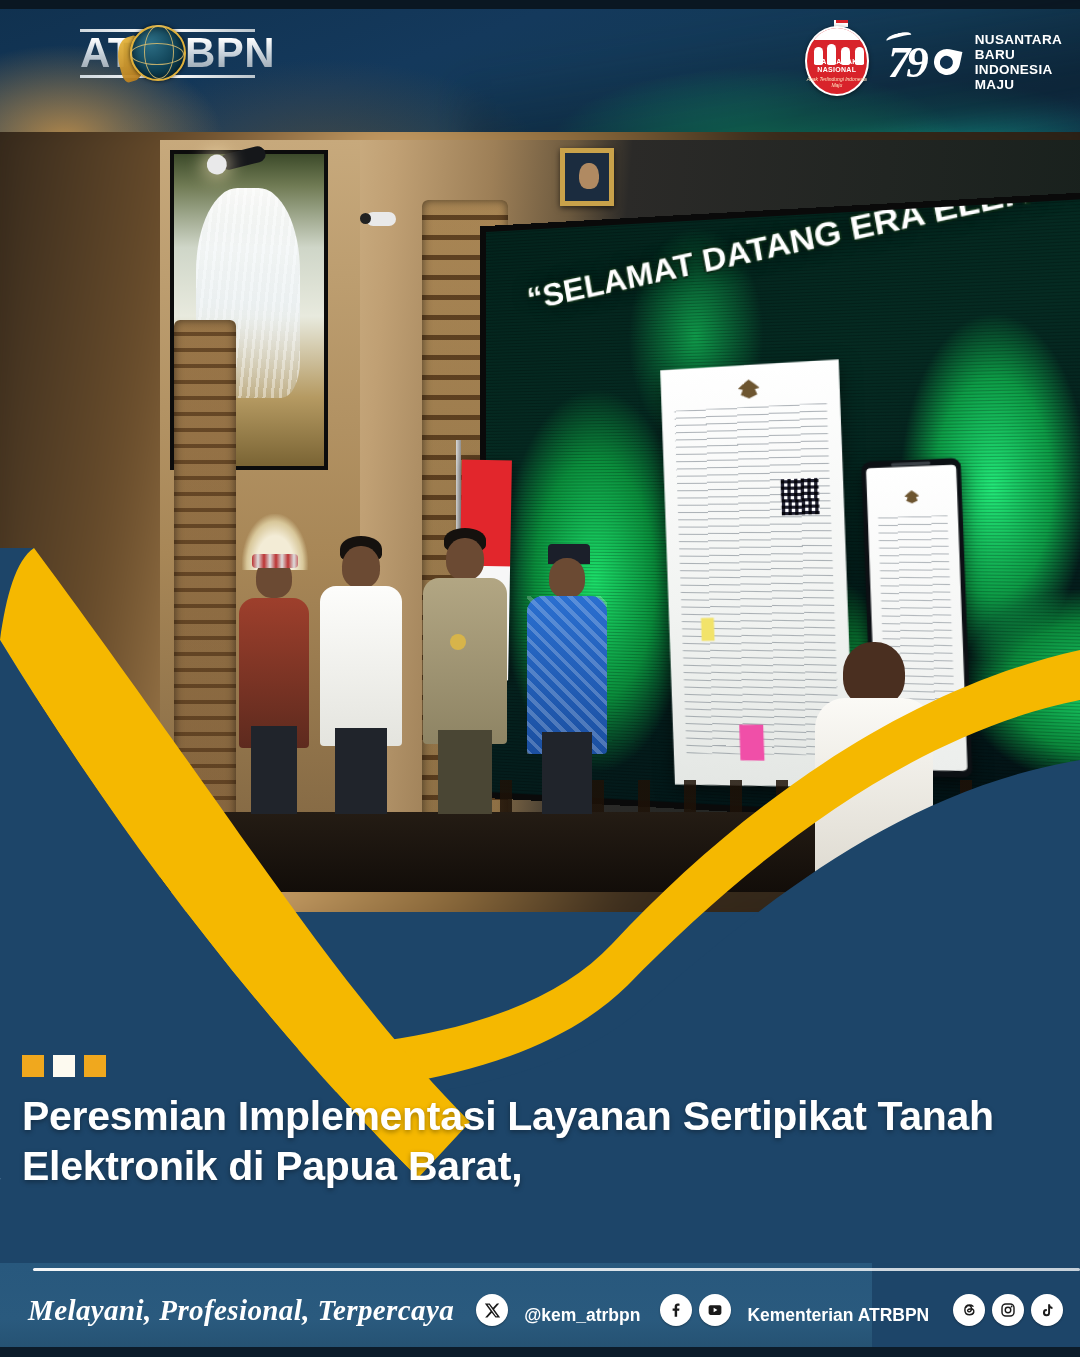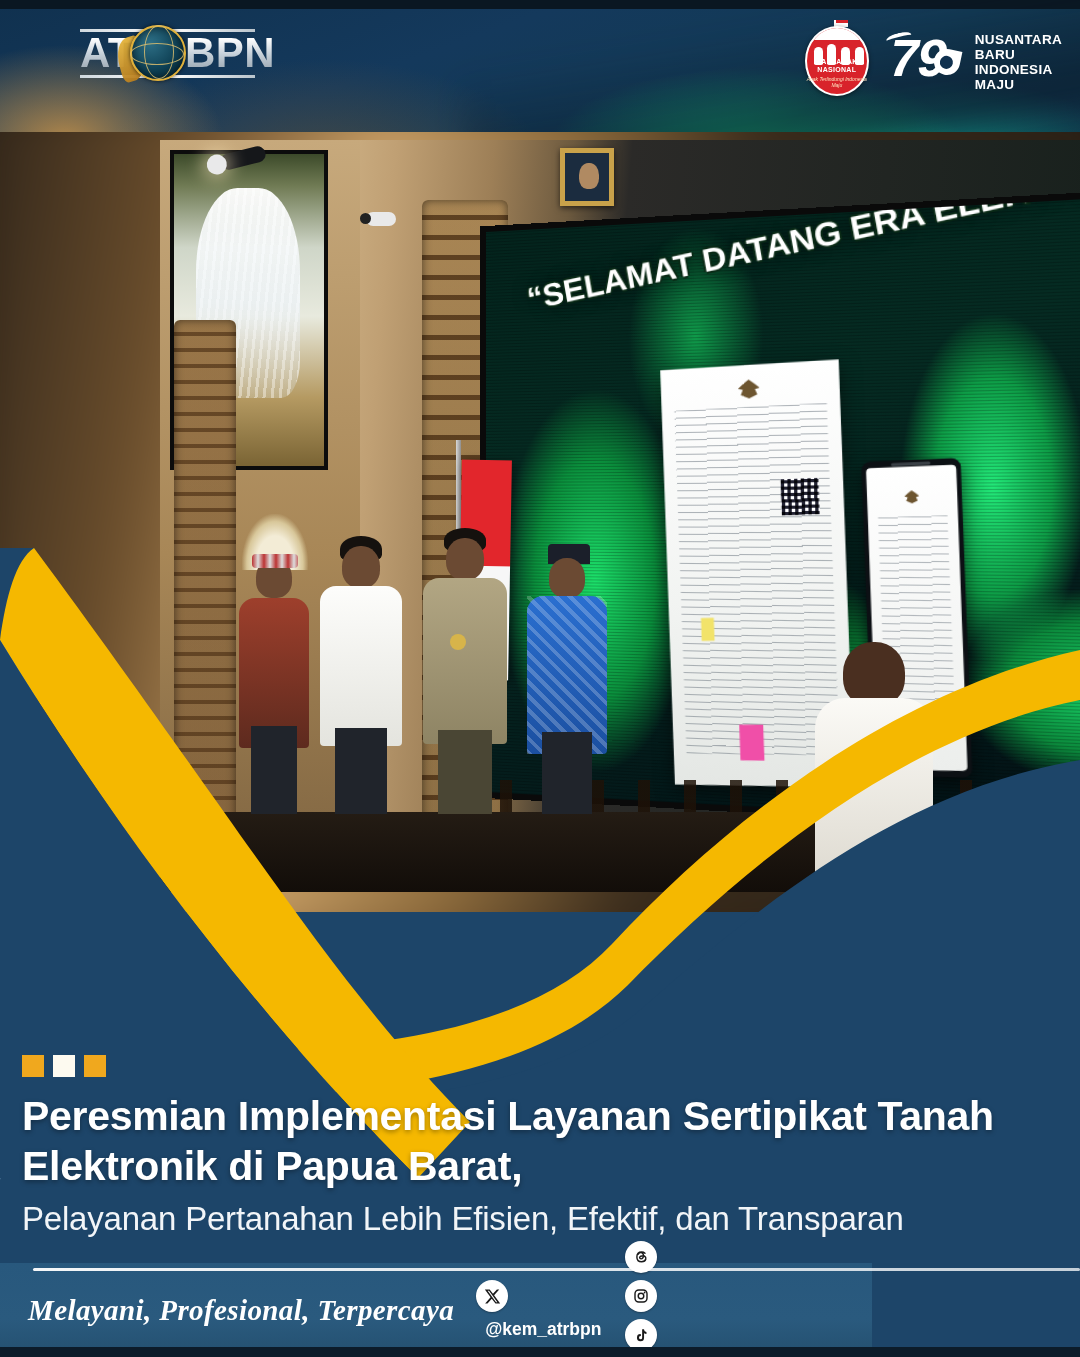--- a/index.html
+++ b/index.html
@@ -101,23 +101,23 @@
     font-size:7px; font-weight:bold; color:#fff; letter-spacing:.3px; line-height:8px; }
   .han-txt2{ position:absolute; left:0; top:56px; width:70px; text-align:center;
     font-size:5px; color:#ffe4c0; font-style:italic; line-height:6px; }
   .han-pole{ position:absolute; left:32px; top:0; width:2px; height:10px; background:#fff; }
   .han-flag{ position:absolute; left:34px; top:0; width:12px; height:7px;
     background:linear-gradient(180deg,#d8232a 50%,#fff 50%); }
 
   .logo79{ display:flex; align-items:center; gap:9px; }
   .logo79 .mark{ position:relative; width:80px; height:62px; }
   .logo79 .mark .seven{
-    position:absolute; left:2px; top:4px; font-size:54px; font-weight:bold;
+    position:absolute; left:2px; top:4px; font-size:45px; font-weight:bold;
     color:#ffffff; font-style:italic; letter-spacing:-4px; line-height:54px;
-    font-family:Liberation Mono, monospace;
+    font-family:Liberation Serif, serif;
   }
   .logo79 .mark .swoop{
     position:absolute; left:0; top:2px; width:26px; height:10px;
     border-top:4px solid #fff; border-radius:60% 60% 0 0; transform:rotate(-14deg);
   }
   .logo79 .mark .leaf{
     position:absolute; right:6px; top:18px; width:26px; height:26px; border-radius:50% 0 50% 50%;
     background:#ffffff; transform:rotate(12deg);
   }
   .logo79 .mark .leaf::after{
@@ -392,21 +392,21 @@
     background:linear-gradient(90deg, rgba(255,255,255,.95), rgba(255,255,255,.75));
     border-radius:2px;
   }
   .footer-bottom{ position:absolute; left:0; bottom:0; width:1080px; height:10px; background:#0c1c2a; }
 
   .tagline{
     margin-left:28px; color:#ffffff; font-size:29px; font-style:italic;
     font-family:"Liberation Serif", serif; font-weight:bold;
     letter-spacing:.4px; white-space:nowrap;
   }
-  .soc-group{ display:flex; align-items:flex-start; gap:7px;flex-direction:column; }
+  .soc-group{ display:flex; align-items:flex-end; gap:7px; }
   .soc-group.g1{ margin-left:22px; }
   .soc-group.g2{ margin-left:20px; }
   .soc-group.g3{ margin-left:24px; }
   .soc{
     width:32px; height:32px; border-radius:50%; background:#ffffff;
     display:flex; align-items:center; justify-content:center; flex:0 0 auto;
     box-shadow:0 1px 2px rgba(0,0,0,.3);
   }
   .soc svg{ display:block; }
   .soc-label{
@@ -578,37 +578,50 @@
     <path d="M0,548 L34,548 C16,560 6,596 0,640 Z" fill="#1d4569"></path>
   </svg>
 
   <div class="title-block">
     <div class="squares">
       <span class="sq-a"></span>
       <span class="sq-b"></span>
       <span class="sq-c"></span>
     </div>
     <div class="title-main">Peresmian Implementasi Layanan Sertipikat Tanah Elektronik di Papua Barat,</div>
-    <div class="title-sub">Pelayanan Pertanahan Lebih Efisien, Efektif, dan Transparan</div>
   </div>
 
   <div class="footer">
     <div class="footer-rule"></div>
 
     <div class="tagline">Melayani, Profesional, Terpercaya</div>
 
     <div class="soc-group g1">
       <div class="soc">
         <svg width="17" height="17" viewBox="0 0 24 24" aria-hidden="true">
           <path fill="#1a1a1a" d="M18.2 2h3.3l-7.2 8.3L22.8 22h-6.6l-5.2-6.8L4.9 22H1.6l7.7-8.8L1.2 2h6.8l4.7 6.2L18.2 2zm-1.2 18h1.8L7.1 3.9H5.2L17 20z"></path>
         </svg>
       </div>
       <div class="soc-label">@kem_atrbpn</div>
     </div>
 
+    <div class="soc-group g2">
+      <div class="soc">
+        <svg width="18" height="18" viewBox="0 0 24 24" aria-hidden="true">
+          <path fill="#1a1a1a" d="M13.5 21v-8h2.7l.4-3.1h-3.1V7.9c0-.9.25-1.5 1.55-1.5H16.7V3.6c-.29-.04-1.28-.13-2.43-.13-2.4 0-4.05 1.47-4.05 4.17V9.9H7.5V13h2.72v8h3.28z"></path>
+        </svg>
+      </div>
+      <div class="soc">
+        <svg width="18" height="18" viewBox="0 0 24 24" aria-hidden="true">
+          <rect x="3.5" y="5.5" width="17" height="13" rx="2.4" fill="#1a1a1a"></rect>
+          <path fill="#ffffff" d="M10.2 9.1v5.8l5-2.9z"></path>
+        </svg>
+      </div>
+      <div class="soc-label">Kementerian ATRBPN</div>
+    </div>
 
     <div class="soc-group g3">
       <div class="soc">
         <svg width="18" height="18" viewBox="0 0 24 24" aria-hidden="true">
           <path fill="none" stroke="#1a1a1a" stroke-width="1.9" stroke-linecap="round" d="M16.3 11.2c-1.9-.5-4.7-.8-5.8.6-.9 1.2.1 2.7 1.7 2.7 1.9 0 2.9-1.6 3-4.1.1-2.6-1.1-4.3-3.3-4.3-1.7 0-2.9.8-3.6 2.1M16.5 10.6c1.6.9 2.3 2.4 1.9 4.1-.5 2.2-2.7 3.6-5.6 3.6-4 0-6.3-2.5-6.3-6.4C6.5 8.1 8.8 5.4 12.8 5.4c1.9 0 3.4.5 4.5 1.5"></path>
         </svg>
       </div>
       <div class="soc">
         <svg width="18" height="18" viewBox="0 0 24 24" aria-hidden="true">
           <rect x="4" y="4" width="16" height="16" rx="5" fill="none" stroke="#1a1a1a" stroke-width="1.9"></rect>

